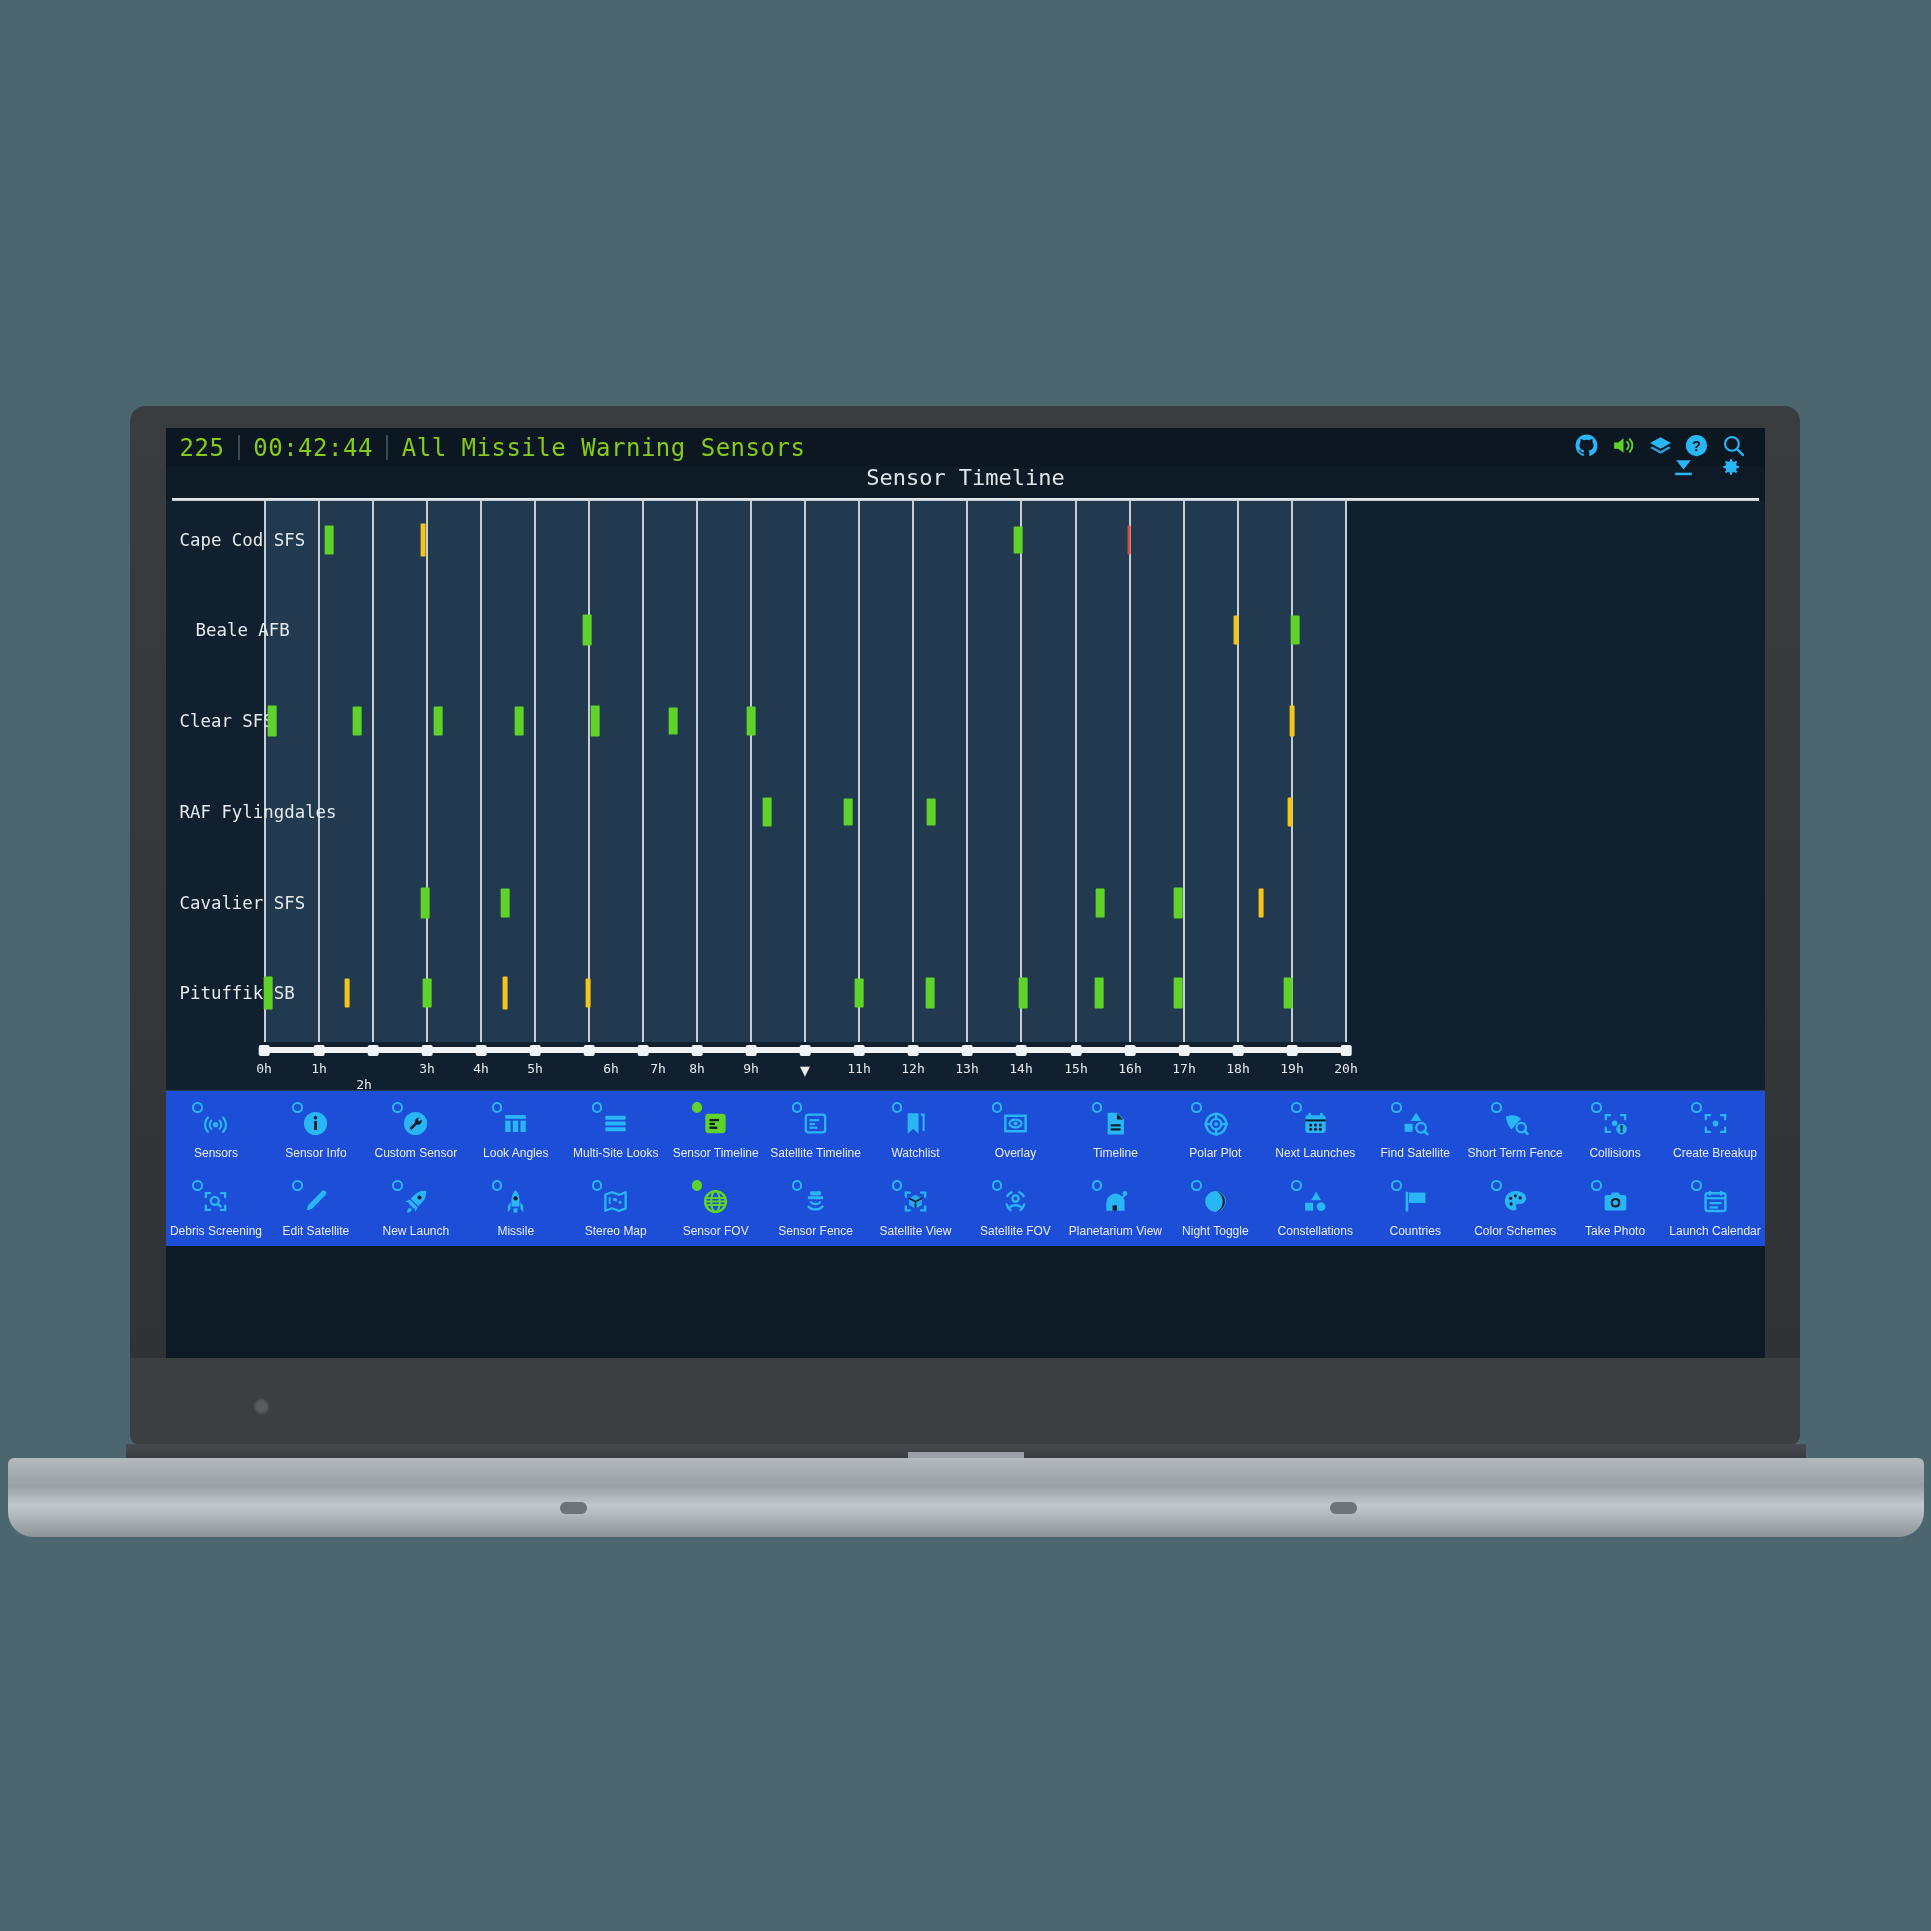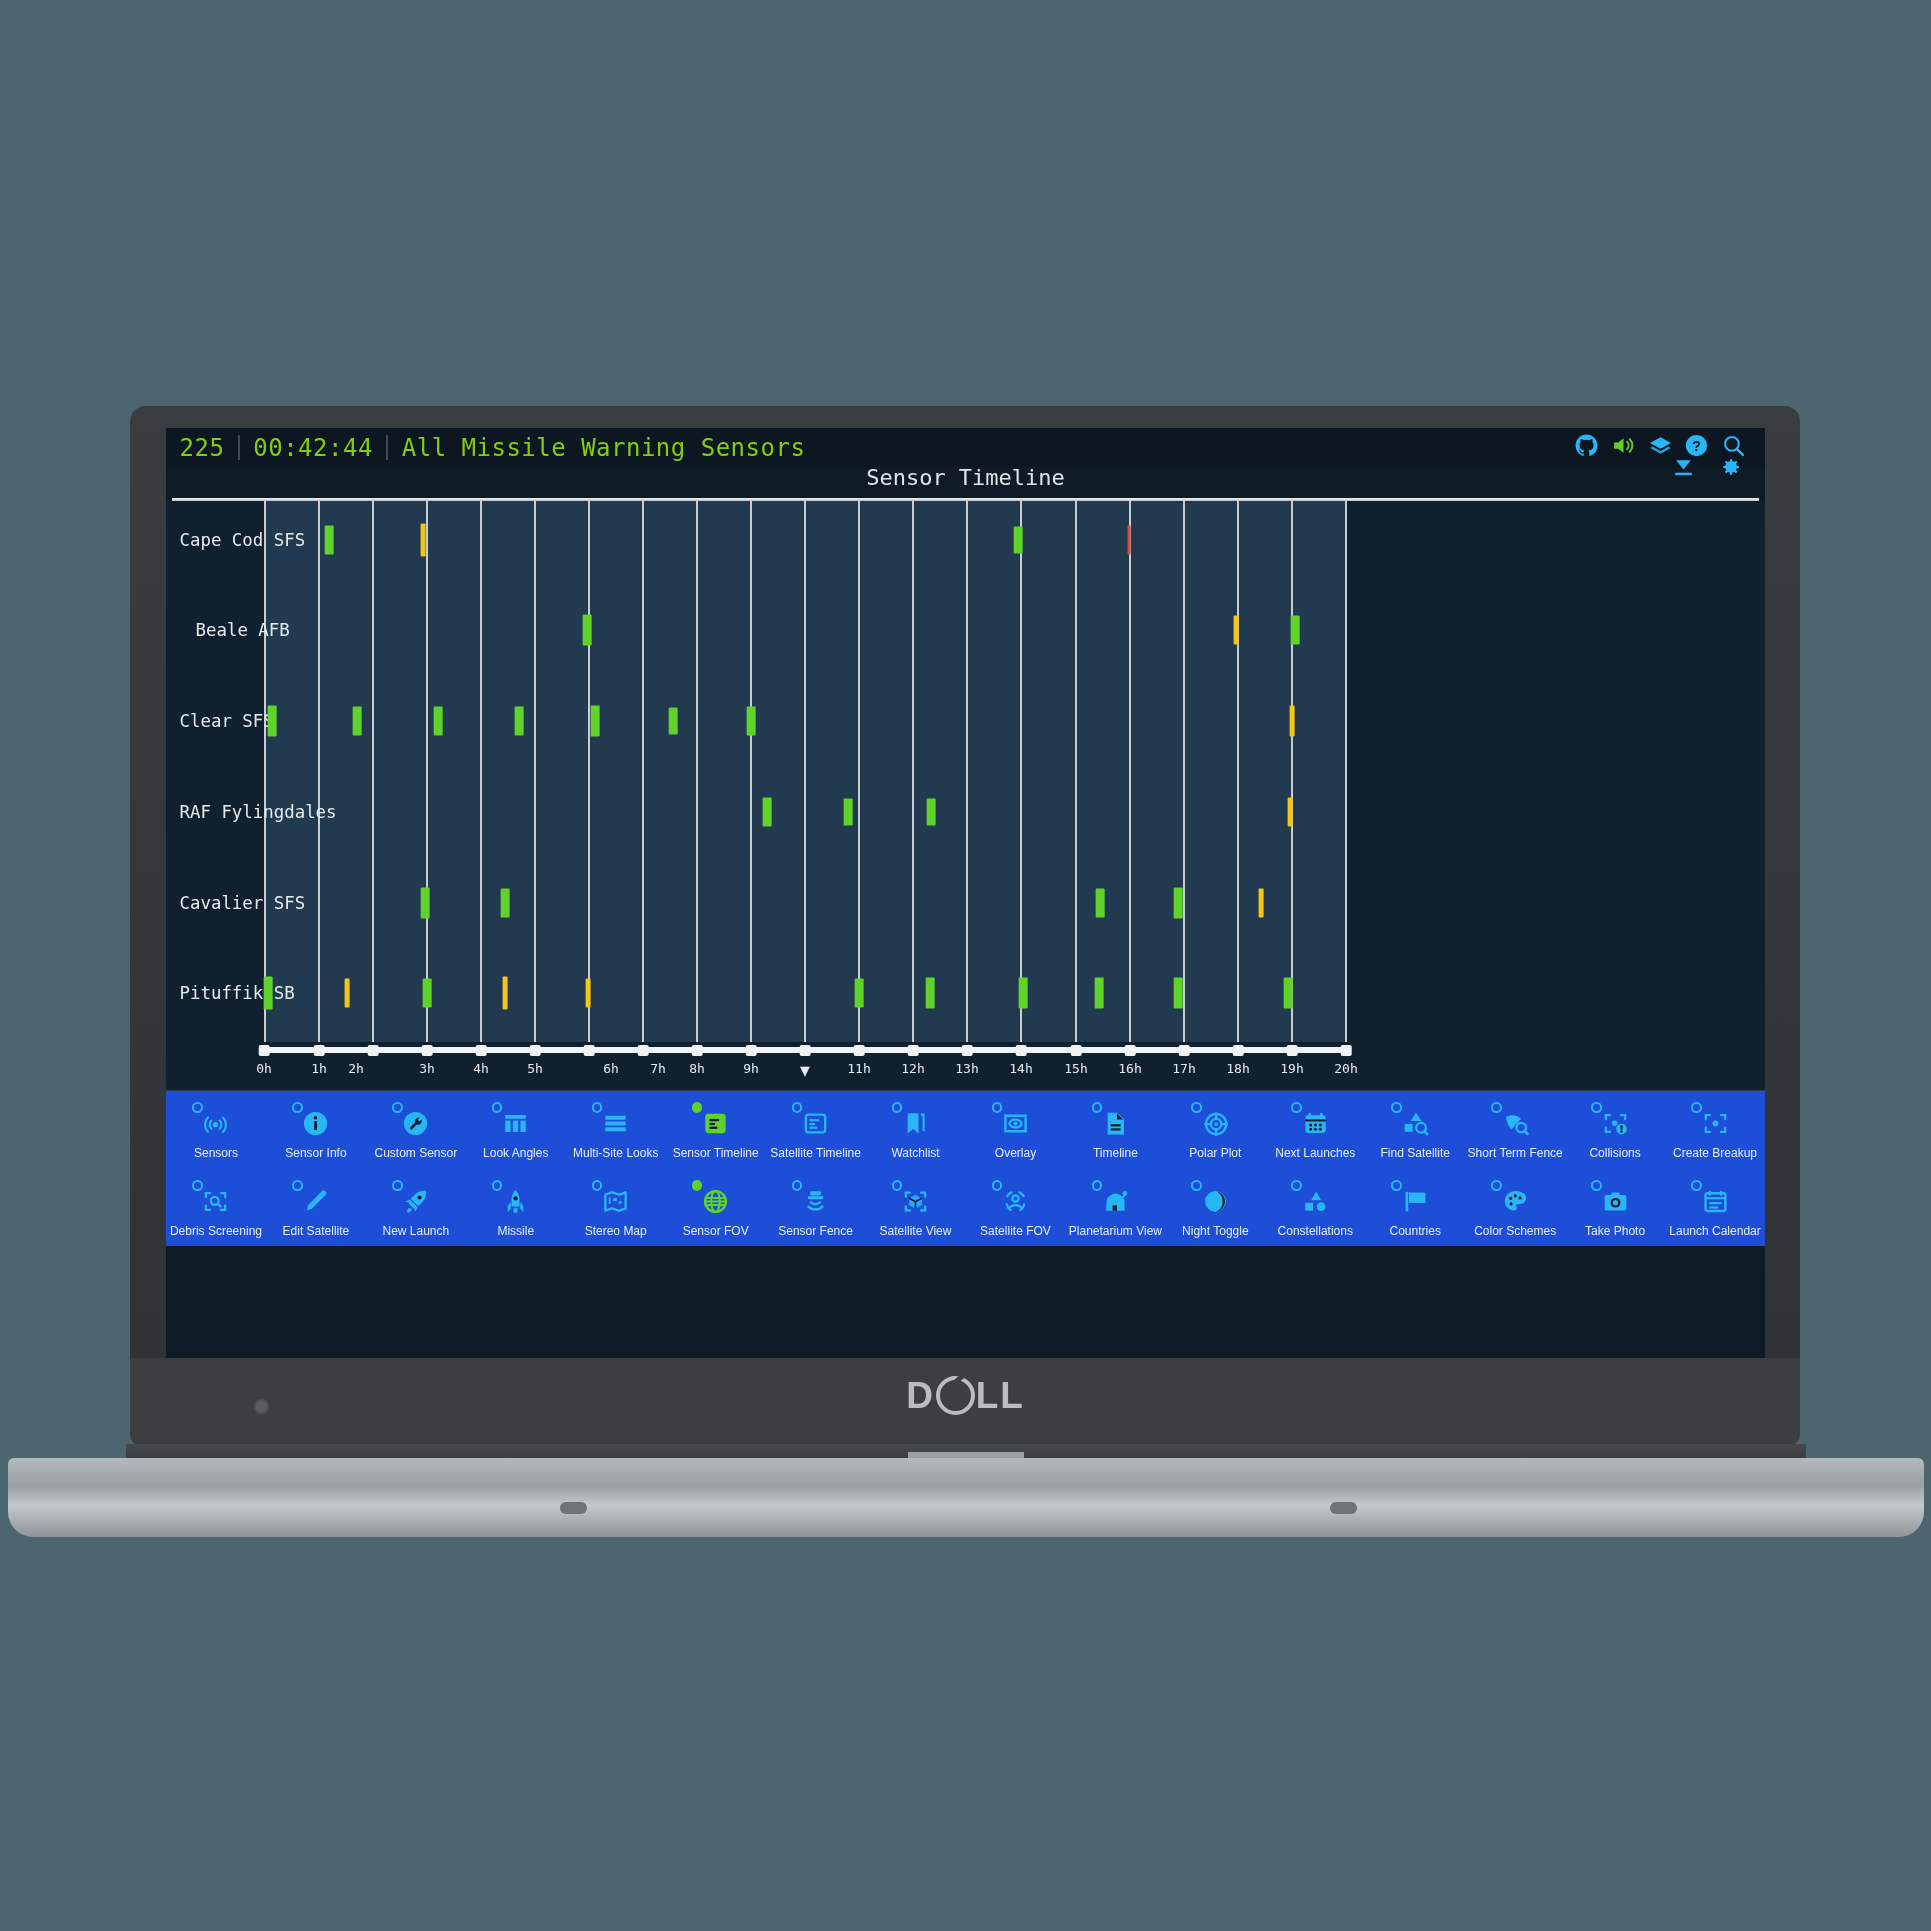--- a/index.html
+++ b/index.html
@@ -377,21 +377,21 @@
           <div class="evbar" style="left: 1012px; top: 492px; height: 31px; background: rgb(95, 211, 42);"></div>
           <div class="evbar" style="left: 1122px; top: 492px; height: 31px; background: rgb(95, 211, 42);"></div>
         </div>
       <div id="axis-line"></div>
       <div id="axis-ticks">
           <div class="tick-dot" style="left: 98px;"></div>
           <div class="tick-label" style="left: 98px;">0h</div>
           <div class="tick-dot" style="left: 153px;"></div>
           <div class="tick-label" style="left: 153px;">1h</div>
           <div class="tick-dot" style="left: 207px;"></div>
-          <div class="tick-label" style="left: 190px;">2h</div>
+          <div class="tick-label" style="left: 198px; margin-top: 16px;">2h</div>
           <div class="tick-dot" style="left: 261px;"></div>
           <div class="tick-label" style="left: 261px;">3h</div>
           <div class="tick-dot" style="left: 315px;"></div>
           <div class="tick-label" style="left: 315px;">4h</div>
           <div class="tick-dot" style="left: 369px;"></div>
           <div class="tick-label" style="left: 369px;">5h</div>
           <div class="tick-dot" style="left: 423px;"></div>
           <div class="tick-label" style="left: 445px;">6h</div>
           <div class="tick-dot" style="left: 477px;"></div>
           <div class="tick-label" style="left: 492px;">7h</div>
@@ -795,20 +795,19 @@
               <span class="tb-dot"></span>
             </div>
             <div class="tb-label">Launch Calendar</div>
           </div>
         </div>
     </div>
   </div>
 
   <div id="lid-bottom"></div>
   <div id="webcam"></div>
-  <div id="dell-logo">D<span class="oval"></span>LL</div>
   <div id="hinge-strip"></div>
   <div id="base-notch"></div>
   <div id="laptop-base"></div>
   <div id="base-foot-l"></div>
   <div id="base-foot-r"></div>
 </div>
 
 
 </body></html>

